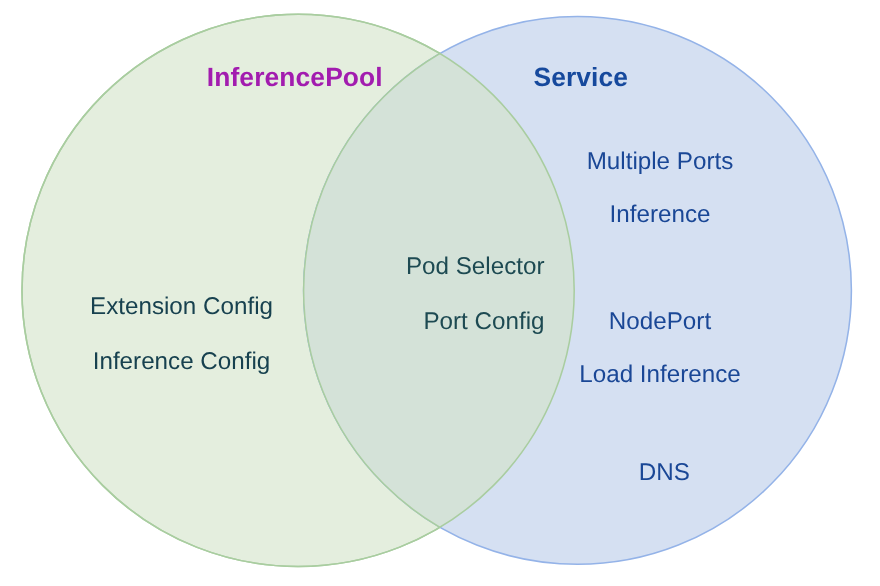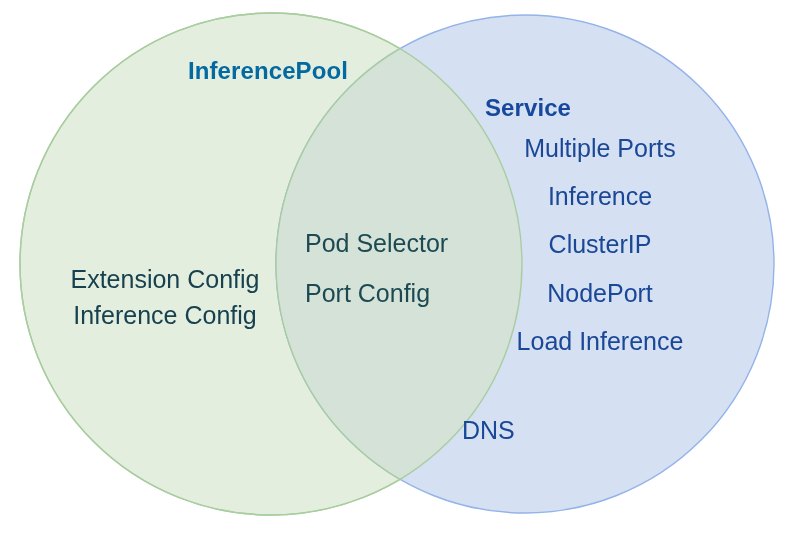--- a/index.html
+++ b/index.html
@@ -40,47 +40,46 @@
     font-size: 24px;
     letter-spacing: 0.1px;
     white-space: nowrap;
     pointer-events: auto;
   }
   #title-left {
     left: 0;
     top: 57px;
     width: 536px;
     text-align: center;
-    color: #0369a1;
+    color: #a21caf;
   }
   #title-right {
     left: 398px;
     top: 57px;
     width: 260px;
     text-align: center;
     color: #16499d;
-    margin-top: 37px;
   }
   .item {
     position: absolute;
-    font-size: 25px;
+    font-size: 22px;
     white-space: nowrap;
     pointer-events: auto;
   }
   .left-item {
     left: 20px;
     width: 290px;
     text-align: center;
     color: #17414f;
     margin-top: 36px;
   }
   .center-item {
     left: 305px;
     width: 190px;
-    text-align: left;
+    text-align: right;
     color: #1d4a52;
   }
   .right-item {
     left: 490px;
     width: 220px;
     text-align: center;
     color: #1a4796;
   }
 </style>
 </head>
@@ -106,26 +105,25 @@
     <circle cx="271" cy="264" r="251" fill="none" stroke="#a9cda0" stroke-width="1.4"></circle>
   </svg>
 
   <div class="layer">
 
     <div class="title" id="title-left">InferencePool</div>
 
     <div class="title" id="title-right">Service</div>
 
     <div class="item left-item" style="top:229px">Extension Config</div>
-    <div class="item left-item" style="top:265px">Inference Config</div>
+    <div class="item left-item" style="top:279px">Inference Config</div>
 
     <div class="item center-item" style="top:229px">Pod Selector</div>
     <div class="item center-item" style="top:279px">Port Config</div>
 
     <div class="item right-item" style="top:134px">Multiple Ports</div>
     <div class="item right-item" style="top:182px">Inference</div>
-    <div class="item right-item" style="top:230px">ClusterIP</div>
     <div class="item right-item" style="top:279px">NodePort</div>
     <div class="item right-item" style="top:327px">Load Inference</div>
-    <div class="item right-item" style="top:416px; left:462px; width:220px; text-align:left">DNS</div>
+    <div class="item right-item" style="top:416px; left:494px; width:220px; text-align:center">DNS</div>
 
   </div>
 </div>
 
 </body></html>

